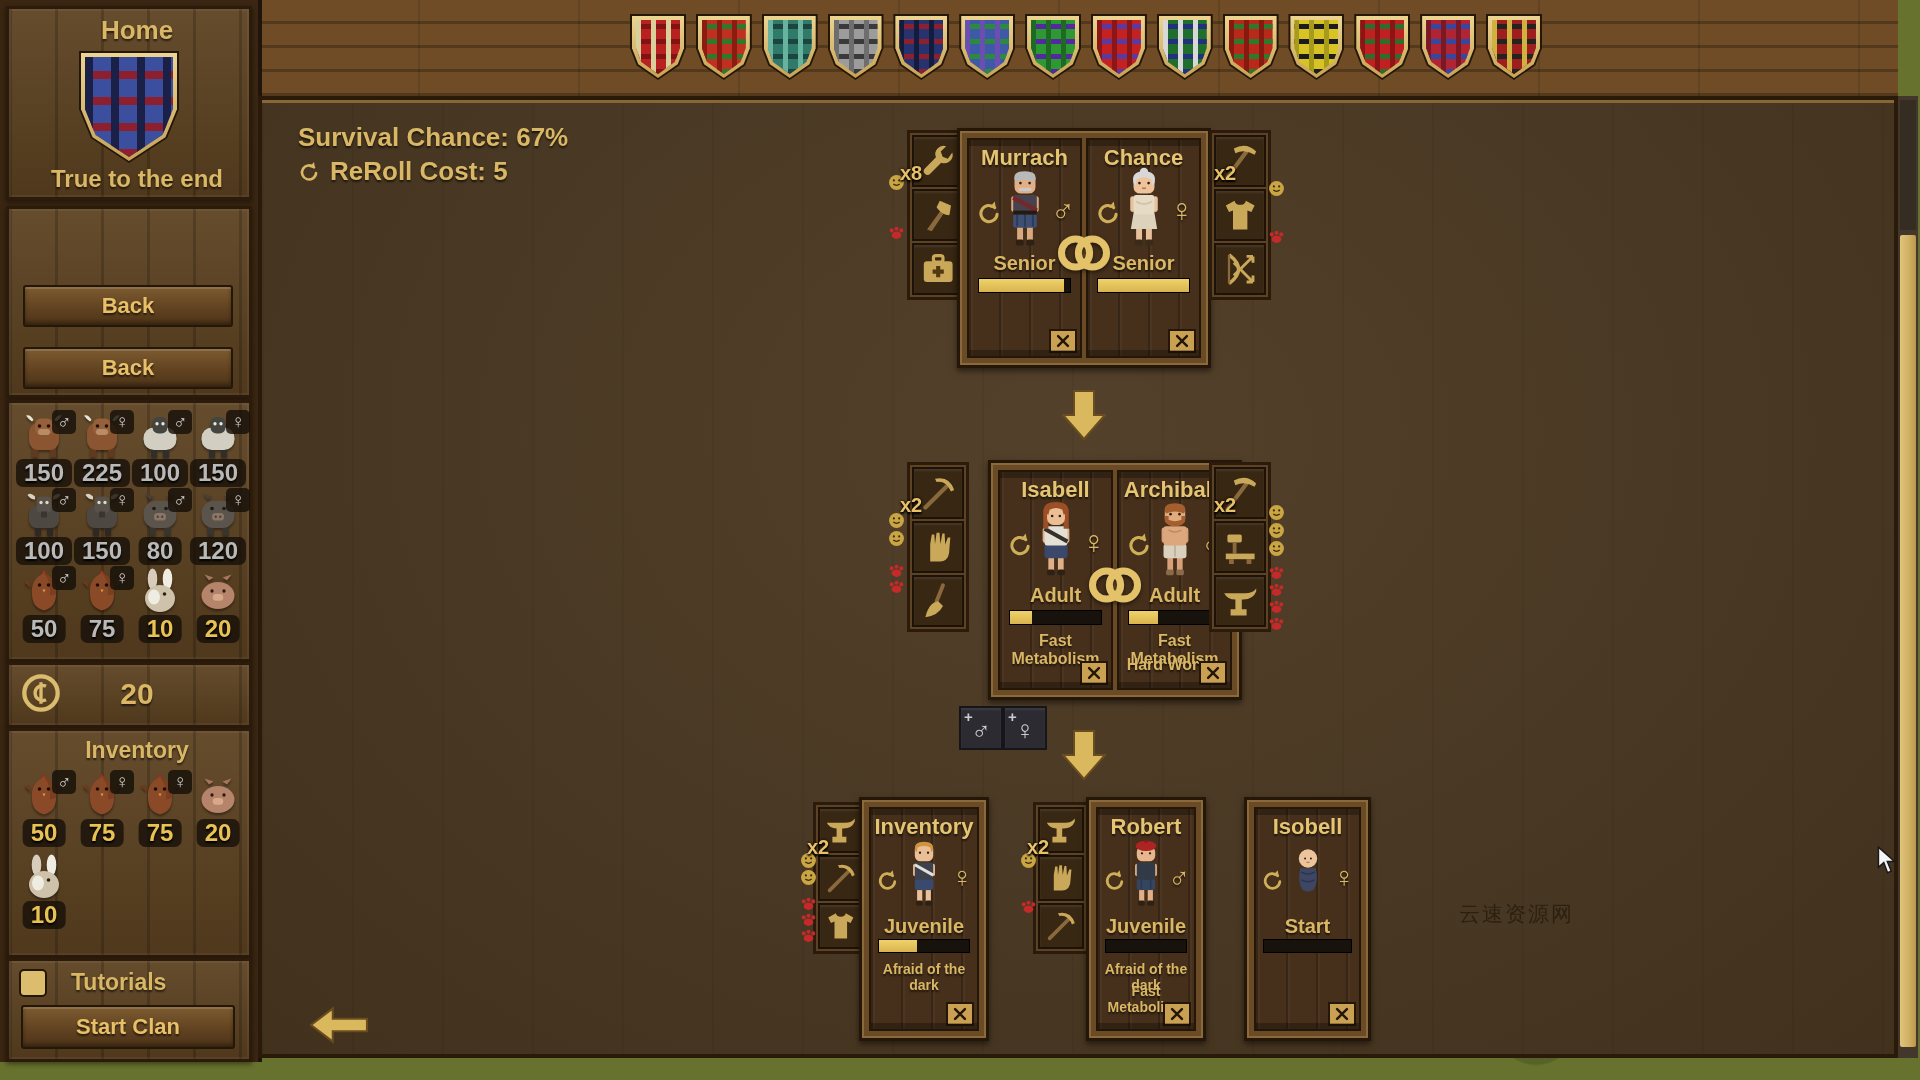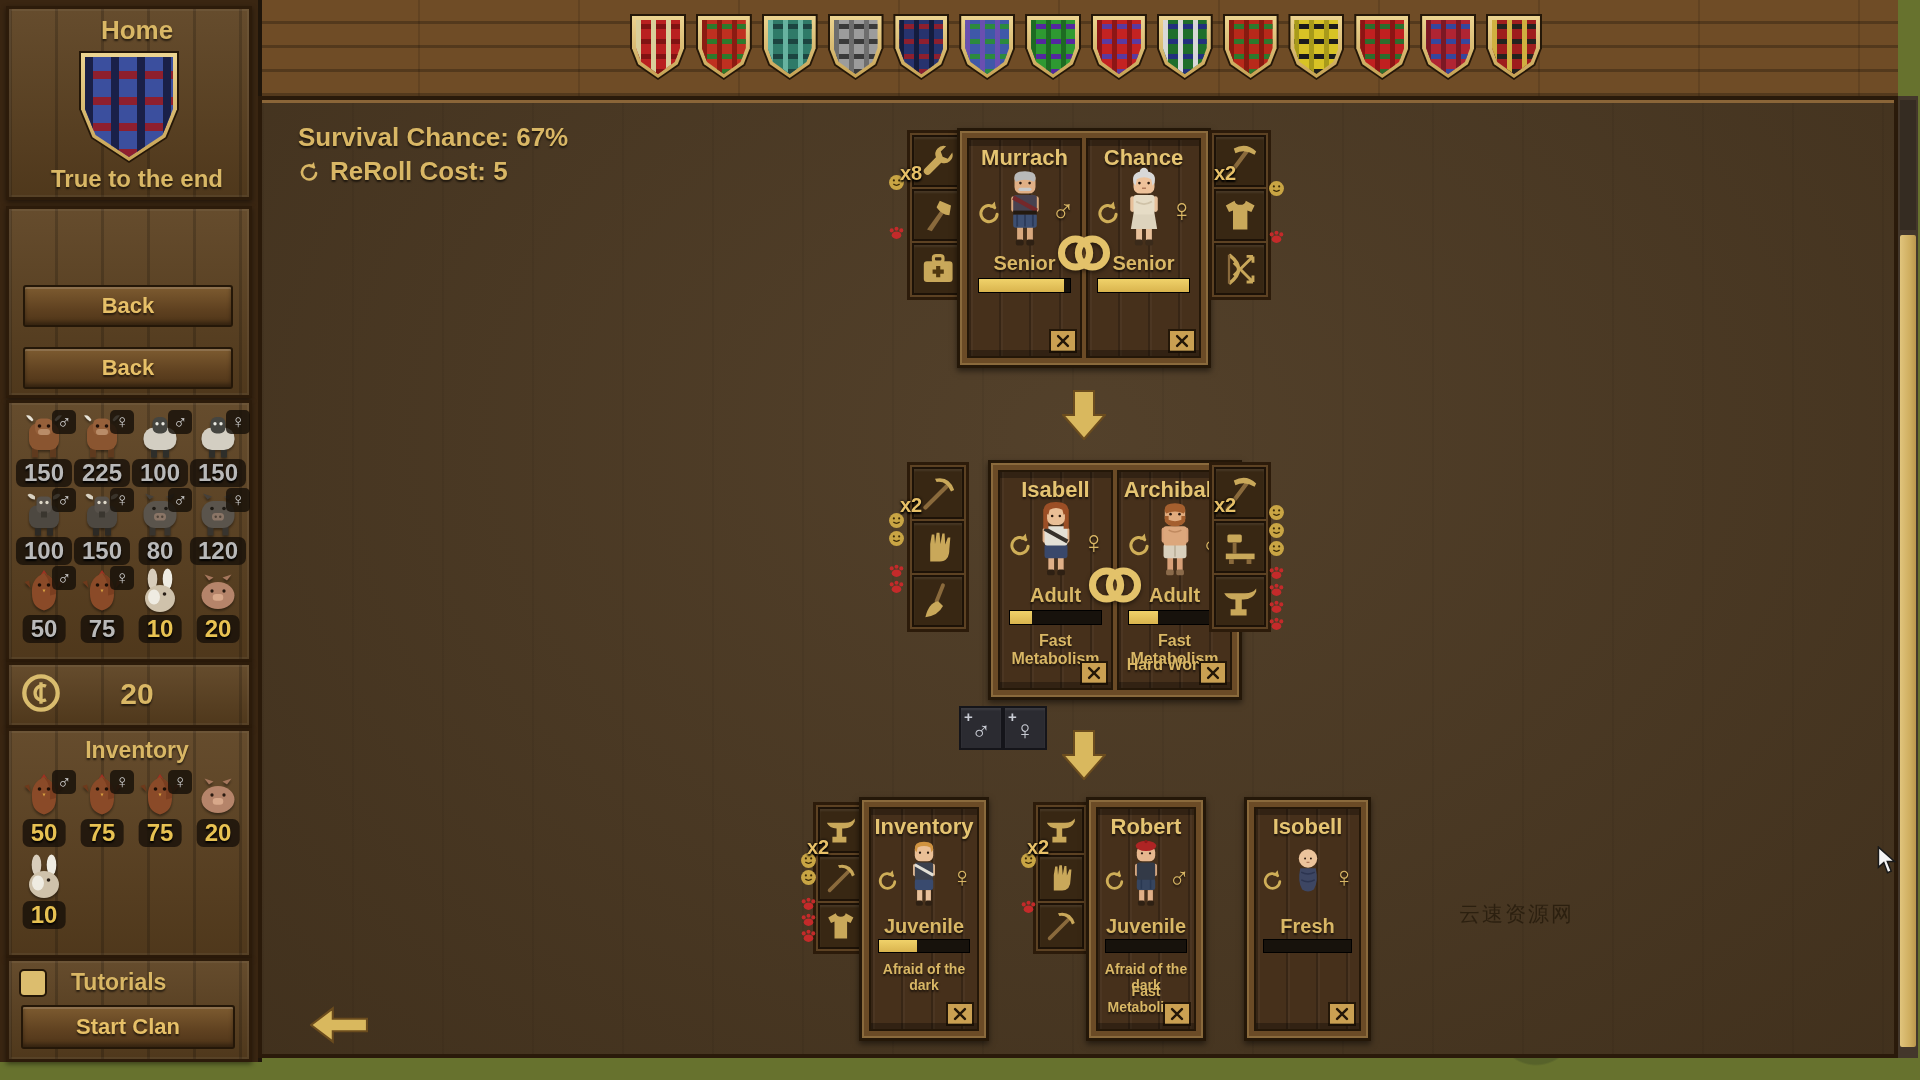--- a/index.html
+++ b/index.html
@@ -924,21 +924,21 @@
           <path d="M13 30q7 4 14 0M13 38q7 4 14 0" stroke="#2c3450" stroke-width="1.6" fill="none"></path>
           <circle cx="20" cy="16" r="9.5" fill="#ecc49c"></circle>
           <circle cx="17" cy="16" r="1" fill="#2a1a10"></circle>
             <circle cx="23" cy="16" r="1" fill="#2a1a10"></circle>
           <path d="M18.5 20h3" stroke="#b07a5a" stroke-width="1.2"></path>
         </svg>
         <button class="rrbtn" style="left:3px;top:58px;"><svg style="width:27px;height:27px">
               <use href="#i-reroll"></use>
             </svg></button>
         <div class="gender" style="right:4px;top:52px;font-size:29px;">♀</div>
-        <div class="age" style="top:106px;">Fresh</div>
+        <div class="age" style="top:106px;">Start</div>
         <div class="lifebar" style="left:7px;right:7px;top:130px;height:12px;">
             <div class="lifefill" style="width: 0%;"></div>
           </div>
         <button class="xbtn">
             <svg style="width:14px;height:14px">
               <use href="#i-x"></use>
             </svg>
           </button>
       </div>
     </div>

